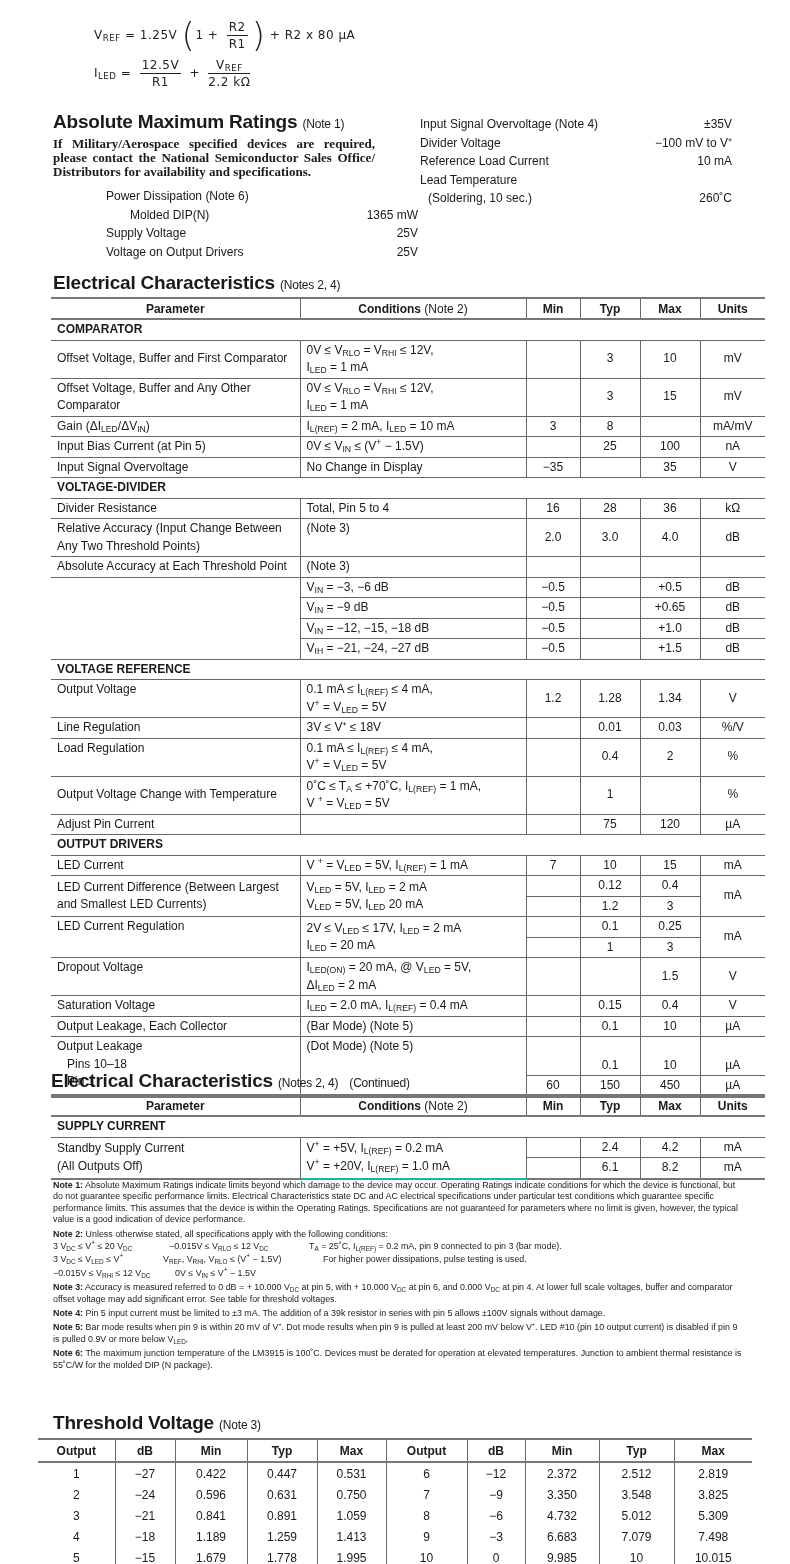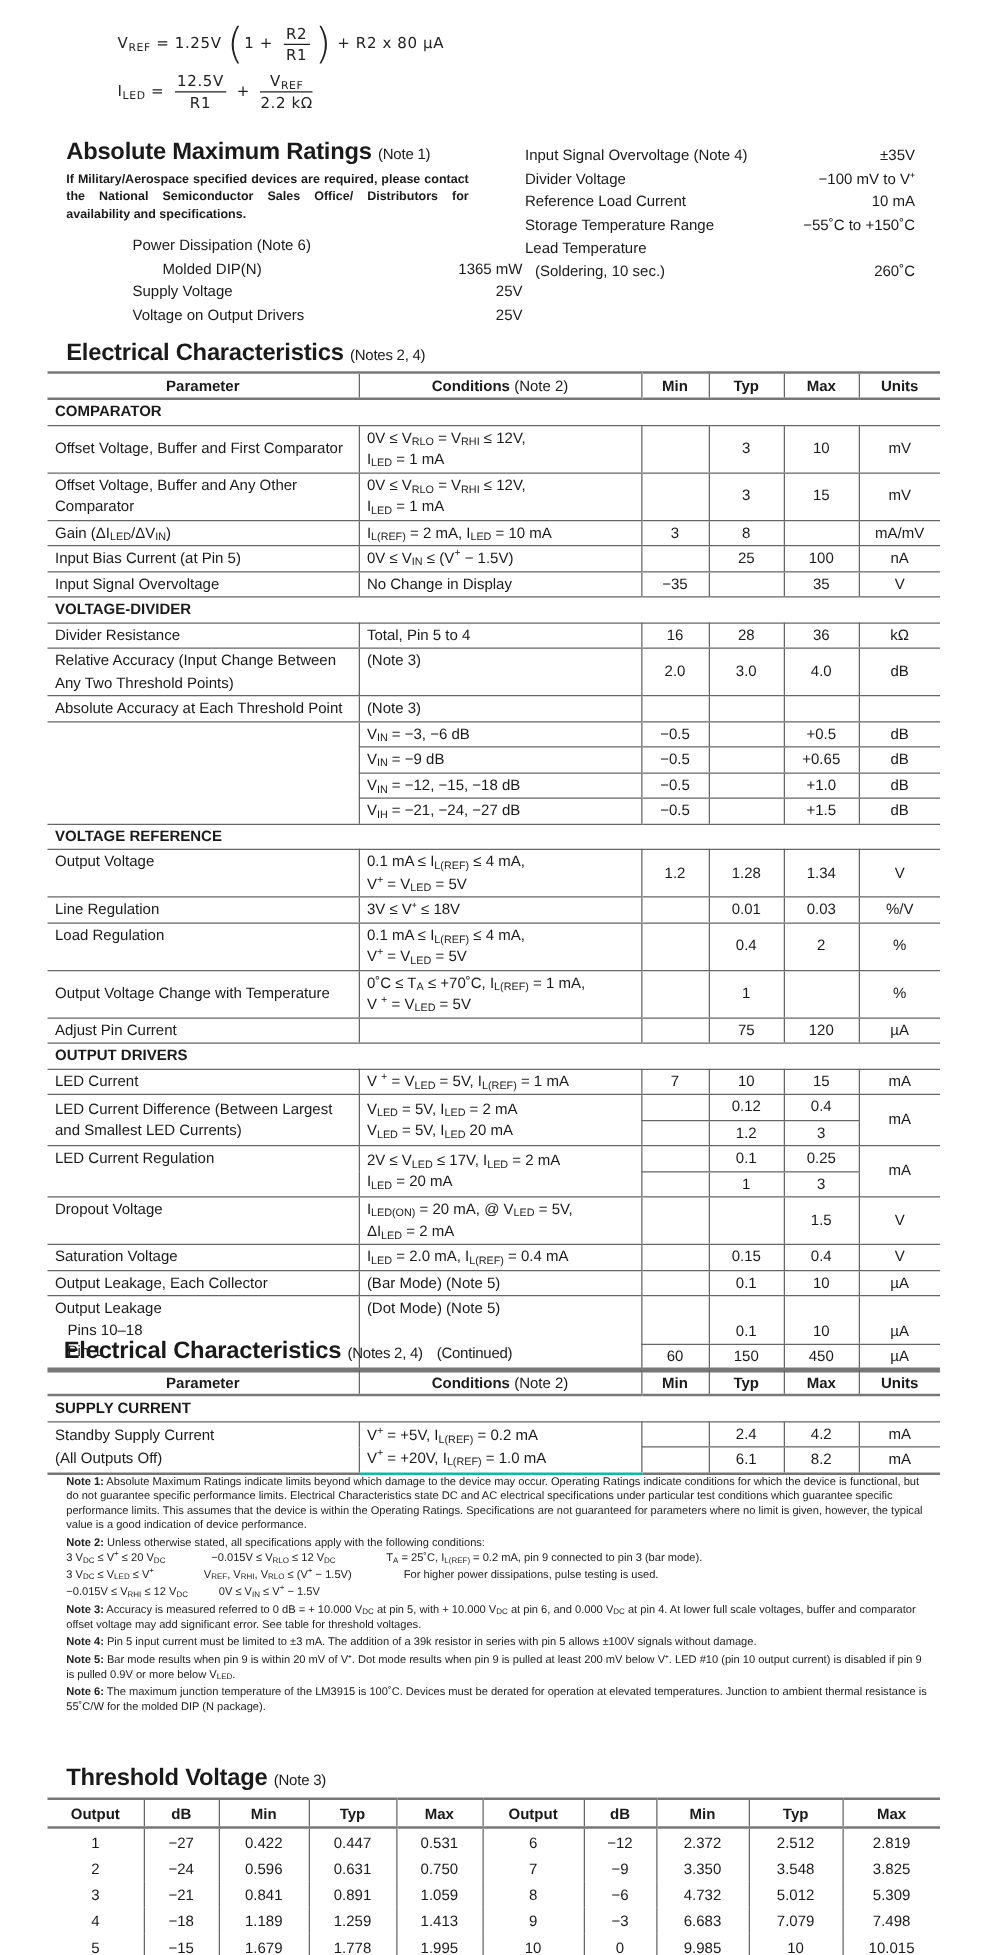--- a/index.html
+++ b/index.html
@@ -8,25 +8,25 @@
   .abs { position: absolute; }
   .formula { font-family: "DejaVu Sans", sans-serif; font-size: 12px; letter-spacing: 0.5px; color: #222; }
   .frac { display: inline-block; vertical-align: middle; text-align: center; margin: 0 4px; }
   .frac .num { display: block; border-bottom: 1px solid #222; padding: 0 2px 1px; }
   .frac .den { display: block; padding-top: 1px; }
   .bigparen { font-size: 34px; font-weight: 200; vertical-align: middle; line-height: 1; }
   sub { font-size: 0.72em; vertical-align: -0.25em; line-height: 0; }
   sup { font-size: 0.72em; line-height: 0; }
   h2 { margin: 0; font-size: 19px; font-weight: bold; letter-spacing: -0.2px; }
   h2 .note { font-size: 12px; font-weight: normal; }
-  .warn { font-size: 10px; font-weight: bold; line-height: 14px; text-align: justify; }
+  .warn { font-size: 13px; font-weight: bold; line-height: 14px; text-align: justify; font-family: Liberation Serif, serif; }
   .ratings { font-size: 12px; }
   .rating-row { display: flex; justify-content: space-between; height: 18.5px; line-height: 18.5px; }
   .rating-row .indent { padding-left: 24px; }
-  table.ec { position: absolute; left: 38px; width: 714px; border-collapse: collapse; font-size: 12px; }
+  table.ec { position: absolute; left: 51px; width: 714px; border-collapse: collapse; font-size: 12px; }
   table.ec th { font-weight: bold; text-align: center; border-top: 2px solid #777; border-bottom: 2px solid #777; height: 19px; padding: 0 6px; }
   table.ec th .n { font-weight: normal; }
   table.ec td { border-bottom: 1px solid #666; padding: 1px 6px; line-height: 17.5px; vertical-align: middle; }
   table.ec td.c { text-align: center; }
   table.ec th + th, table.ec td + td { border-left: 1px solid #666; }
   table.ec tr.sec td { font-weight: bold; border-left: none; }
   table.ec tr.last td { border-bottom: 2px solid #777; }
   td.top { vertical-align: top !important; }
   .notes { position: absolute; left: 53px; width: 690px; font-size: 8.9px; line-height: 11.4px; color: #222; }
   .notes p { margin: 0 0 3px 0; }
@@ -82,24 +82,20 @@
       <span>Input Signal Overvoltage (Note 4)</span>
       <span>±35V</span>
     </div>
   <div class="rating-row">
       <span>Divider Voltage</span>
       <span>−100 mV to V⁺</span>
     </div>
   <div class="rating-row">
       <span>Reference Load Current</span>
       <span>10 mA</span>
-    </div>
-  <div class="rating-row">
-      <span>Storage Temperature Range</span>
-      <span>−55˚C to +150˚C</span>
     </div>
   <div class="rating-row">
       <span>Lead Temperature</span>
       <span></span>
     </div>
   <div class="rating-row">
       <span style="padding-left:8px">(Soldering, 10 sec.)</span>
       <span>260˚C</span>
     </div>
 </div>

